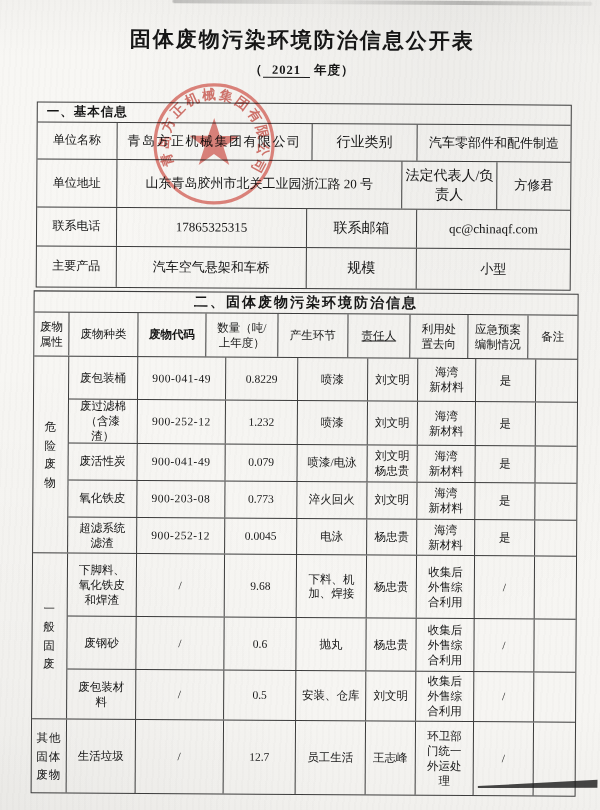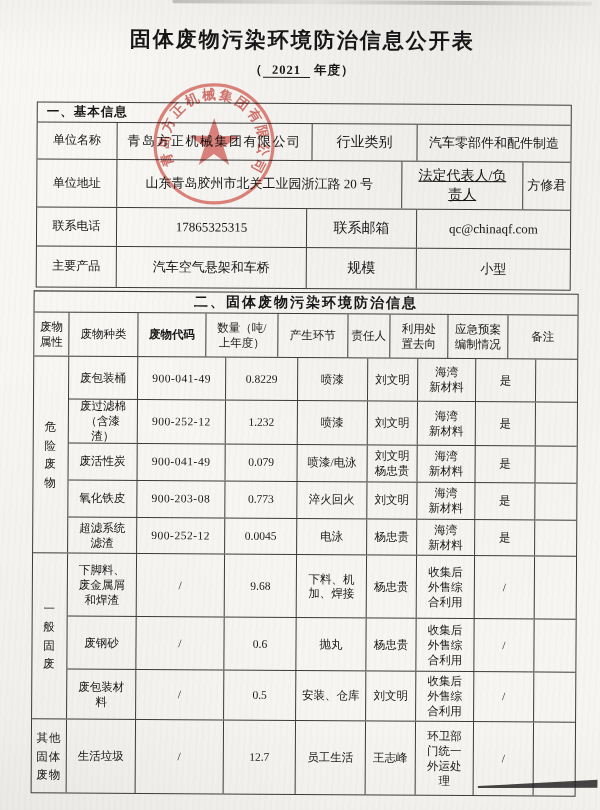--- a/index.html
+++ b/index.html
@@ -54,21 +54,21 @@
   .b-row > .cell:last-child{border-right:none;}
   .bc0{width:80px;font-size:12px;}
   .bc1{width:190px;font-size:13px;}
   .bc2{width:110px;font-size:14px;}
   .bc3{flex:1;font-size:13px;}
   .b-rows .b-row:nth-child(1){min-height:36px;}
   .b-rows .b-row:nth-child(1) .bc1{width:195px;letter-spacing:1.5px;}
   .b-rows .b-row:nth-child(1) .bc2{width:105px;}
   .b-rows .b-row:nth-child(2){min-height:47px;}
   .b-rows .b-row:nth-child(2) .bc1{width:285px;}
-  .b-rows .b-row:nth-child(2) .bc2{width:121px;text-decoration:underline;}
+  .b-rows .b-row:nth-child(2) .bc2{width:95px;}
   .b-rows .b-row:nth-child(3){min-height:38px;}
   .b-rows .b-row:nth-child(4){min-height:40px;}
 
   
   .w-table{
     position:absolute;left:33px;top:292px;width:545px;
     border:1.5px solid #3c3c3c;box-sizing:border-box;
   }
   .w-title{
     height:21px;display:flex;align-items:center;justify-content:center;
@@ -76,21 +76,21 @@
     border-bottom:1px solid #3c3c3c;box-sizing:border-box;
   }
   .w-header{display:flex;border-bottom:1px solid #3c3c3c;min-height:43px;}
   .w-header > .cell{border-right:1px solid #3c3c3c;font-size:11.5px;}
   .w-header > .cell:last-child{border-right:none;}
   .hc0{width:35px;}
   .hc1{width:69px;}
   .hc2{width:68px;font-weight:bold;}
   .hc3{width:72px;}
   .hc4{width:70px;}
-  .hc5{width:42px;}
+  .hc5{width:62px;text-decoration:underline;}
   .hc6{width:58px;text-align:center;}
   .hc7{width:60px;}
   .hc8{flex:1;}
 
   .w-group{display:flex;border-bottom:1px solid #3c3c3c;}
   .w-body .w-group:last-child{border-bottom:none;}
   .w-attr{
     width:35px;border-right:1px solid #3c3c3c;
     font-size:11.5px;line-height:1.6;letter-spacing:1px;
   }
@@ -257,21 +257,21 @@
             </div>
   </div>
           <div class="w-group">
     <div class="cell w-attr">一
 般
 固
 废</div>
     <div class="w-rows">
               <div class="w-row">
     <div class="cell wc-type">下脚料、
-废金属屑
+氧化铁皮
 和焊渣</div>
     <div class="cell wc-code">/</div>
     <div class="cell wc-qty">9.68</div>
     <div class="cell wc-stage">下料、机
 加、焊接</div>
     <div class="cell wc-person">杨忠贵</div>
     <div class="cell wc-disposal">收集后
 外售综
 合利用</div>
     <div class="cell wc-plan">/</div>

